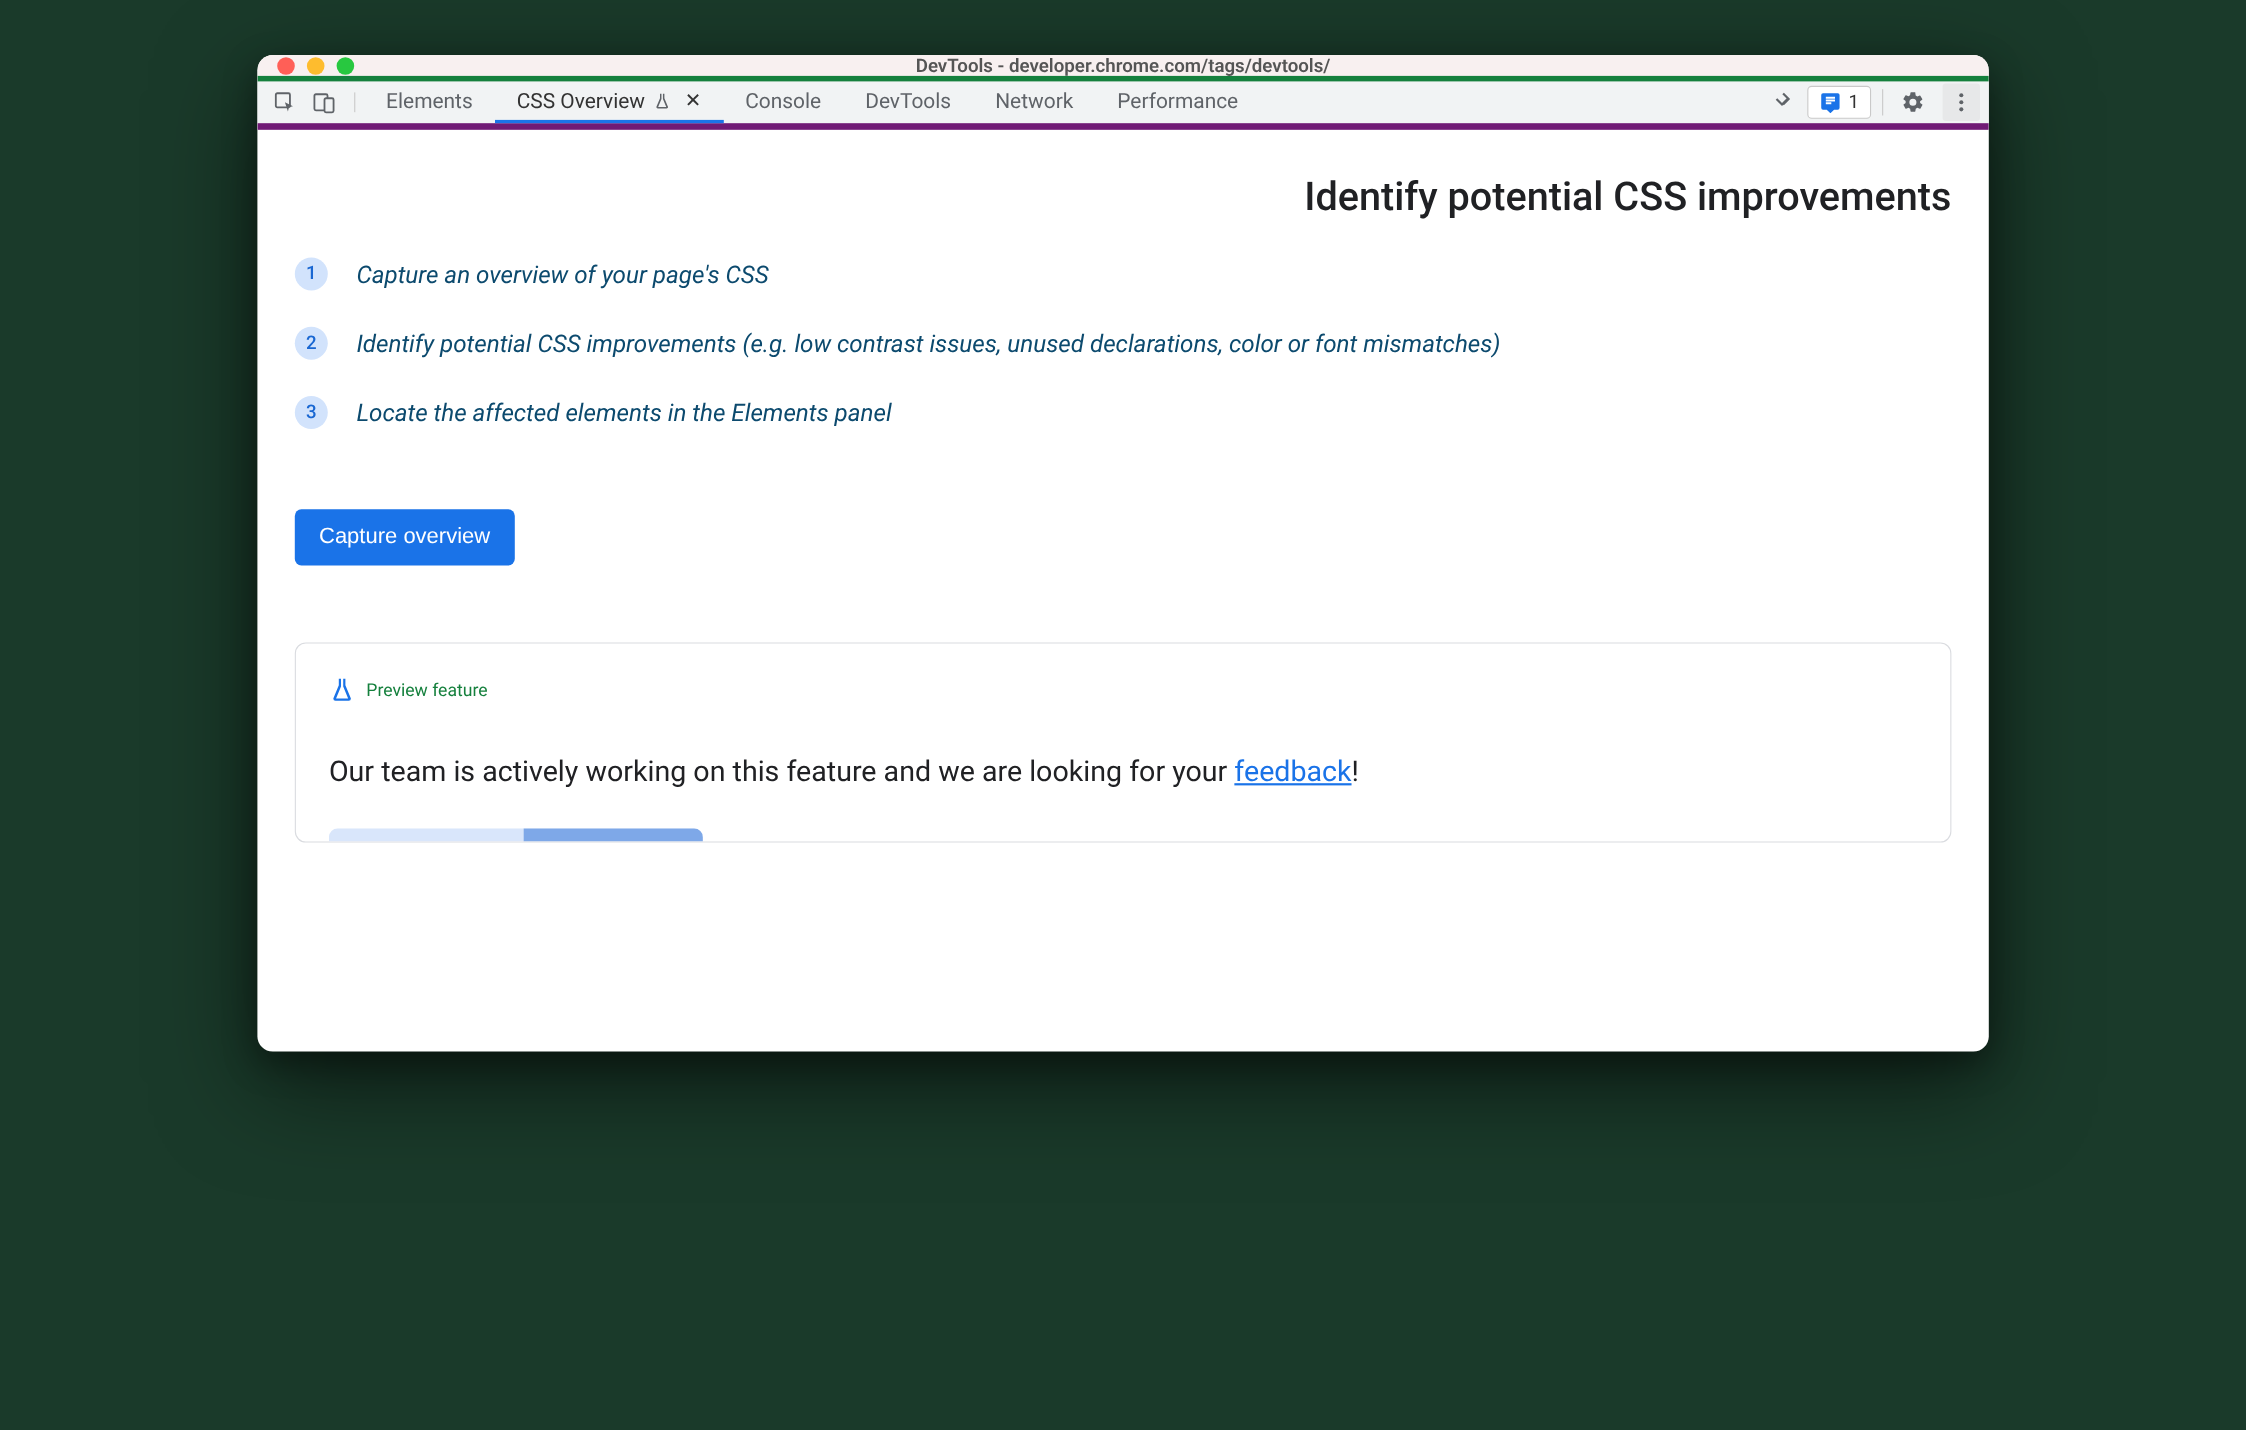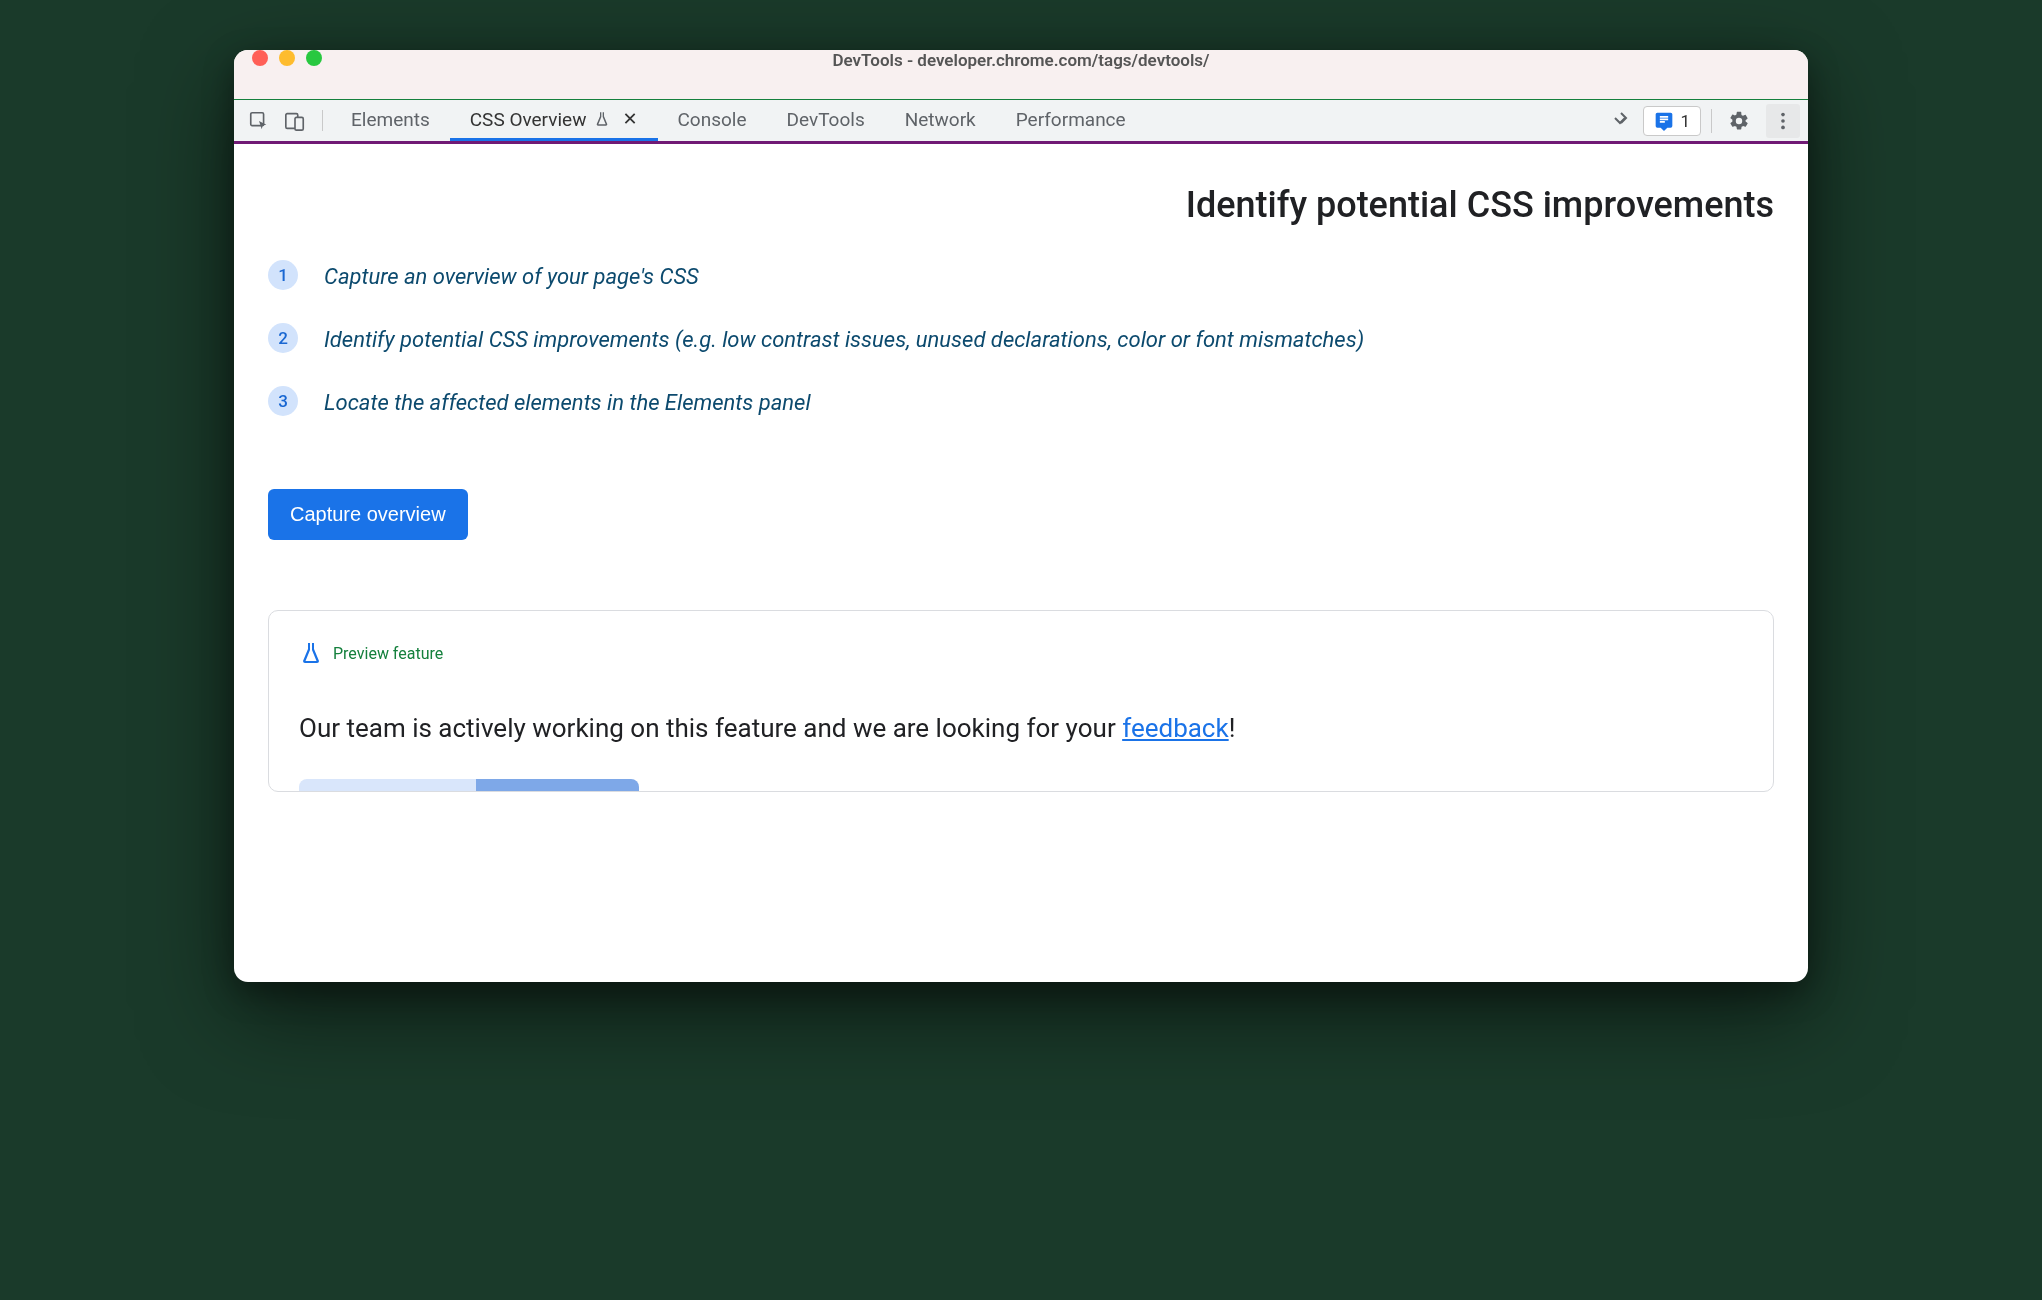--- a/index.html
+++ b/index.html
@@ -14,25 +14,26 @@
     height: 1300px;
   }
   .window {
     width: 1574px;
     background: #fff;
     border-radius: 14px;
     overflow: hidden;
     box-shadow: 0 30px 90px rgba(0,0,0,0.55), 0 10px 30px rgba(0,0,0,0.35);
   }
   .titlebar {
-    height: 50px;
+    height: 24px;
     background: #f8f0f0;
     display: flex;
+    align-items: center;
     position: relative;
-    border-bottom: 1px solid #15803d;
+    border-bottom: 5px solid #15803d;
   }
   .traffic-lights {
     display: flex;
     gap: 11px;
     padding-left: 18px;
   }
   .traffic-light {
     width: 16px;
     height: 16px;
     border-radius: 50%;
@@ -46,21 +47,21 @@
     text-align: center;
     font-size: 17px;
     font-weight: 600;
     color: #555;
     pointer-events: none;
   }
 
   .tabbar {
     height: 44px;
     background: #f1f3f4;
-    border-bottom: 3px solid #701a75;
+    border-bottom: 6px solid #701a75;
     display: flex;
     align-items: stretch;
     padding-left: 8px;
   }
   .tabbar-left-icons {
     display: flex;
     align-items: center;
     gap: 14px;
     padding: 0 12px 0 6px;
   }

